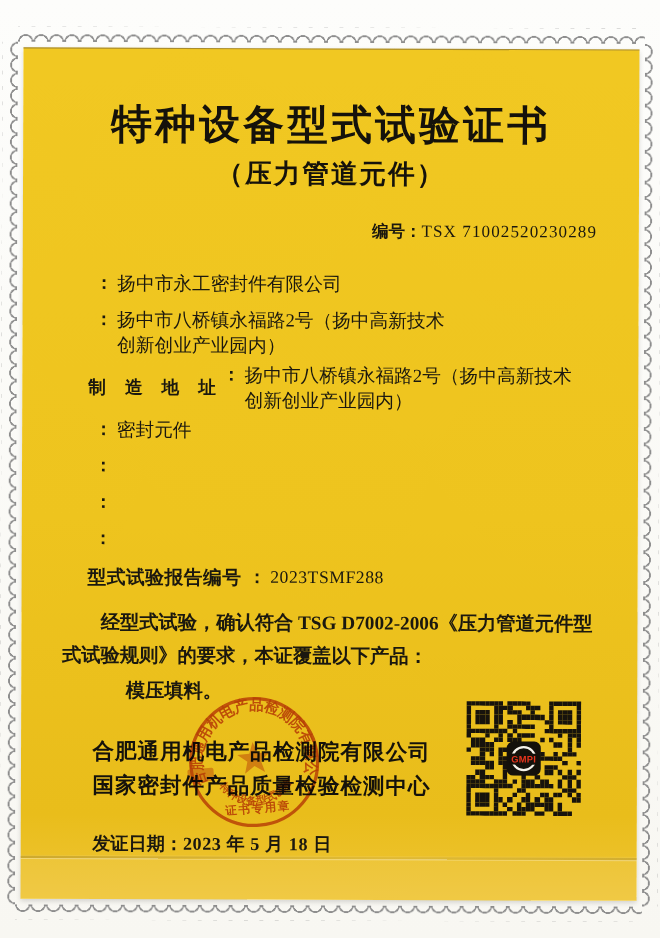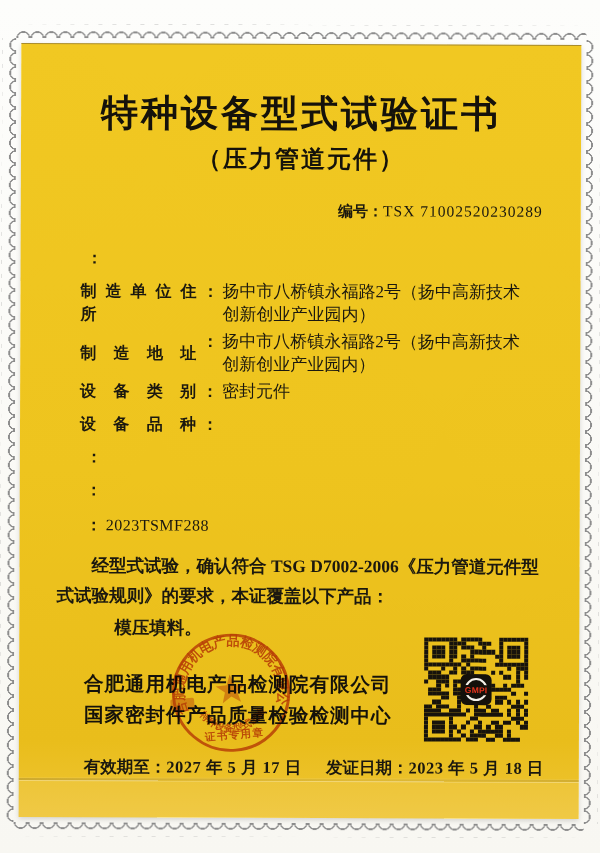--- a/index.html
+++ b/index.html
@@ -92,57 +92,56 @@
       <h1 class="title">特种设备型式试验证书</h1>
       <h2 class="subtitle">（压力管道元件）</h2>
 
       <div class="certno">
         <span class="lbl">编号：</span><span class="num">TSX 71002520230289</span>
       </div>
 
       <div class="fields" id="fields">
   <div class="frow">
     <span class="fcolon">：</span>
+    <span class="fvalue">扬中市永工密封件有限公司</span>
   </div>
 
   <div class="frow multiline">
-    <span class="flabel">制 造 单 位 住 所</span>
     <span class="fcolon">：</span>
     <span class="fvalue">扬中市八桥镇永福路2号（扬中高新技术
 创新创业产业园内）</span>
   </div>
 
   <div class="frow multiline">
     <span class="flabel">制 造 地 址</span>
     <span class="fcolon">：</span>
     <span class="fvalue">扬中市八桥镇永福路2号（扬中高新技术
 创新创业产业园内）</span>
   </div>
 
   <div class="frow">
-    <span class="flabel">设 备 类 别</span>
     <span class="fcolon">：</span>
     <span class="fvalue">密封元件</span>
   </div>
 
   <div class="frow">
-    <span class="flabel">设 备 品 种</span>
     <span class="fcolon">：</span>
   </div>
 
   <div class="frow">
     <span class="fcolon">：</span>
   </div>
 
   <div class="frow">
     <span class="fcolon">：</span>
   </div>
 </div>
 
       <div class="report">
+        <span class="rlabel">型式试验报告编号</span>
         <span class="fcolon">：</span>
         <span class="rvalue">2023TSMF288</span>
       </div>
 
       <p class="statement">经型式试验，确认符合 TSG D7002-2006《压力管道元件型式试验规则》的要求，本证覆盖以下产品：</p>
       <p class="covered">模压填料。</p>
 
       <div class="issuer">
         <div>合肥通用机电产品检测院有限公司</div>
         <div>国家密封件产品质量检验检测中心</div>
@@ -479,23 +478,20 @@
             <i style="grid-area: 25 / 23;"></i>
           </div>
         <div class="qr-logo">
           <div class="qr-ring"></div>
           <span>GMPI</span>
         </div>
       </div>
 
       <div class="dates">
         <div>
-          <span class="lbl">有效期至：</span><span class="val">2027 年 5 月 17 日</span>
-        </div>
-        <div>
           <span class="lbl">发证日期：</span><span class="val">2023 年 5 月 18 日</span>
         </div>
       </div>
 
       <div class="crease"></div>
     </div>
   </div>
 </div>
 
 </body></html>

